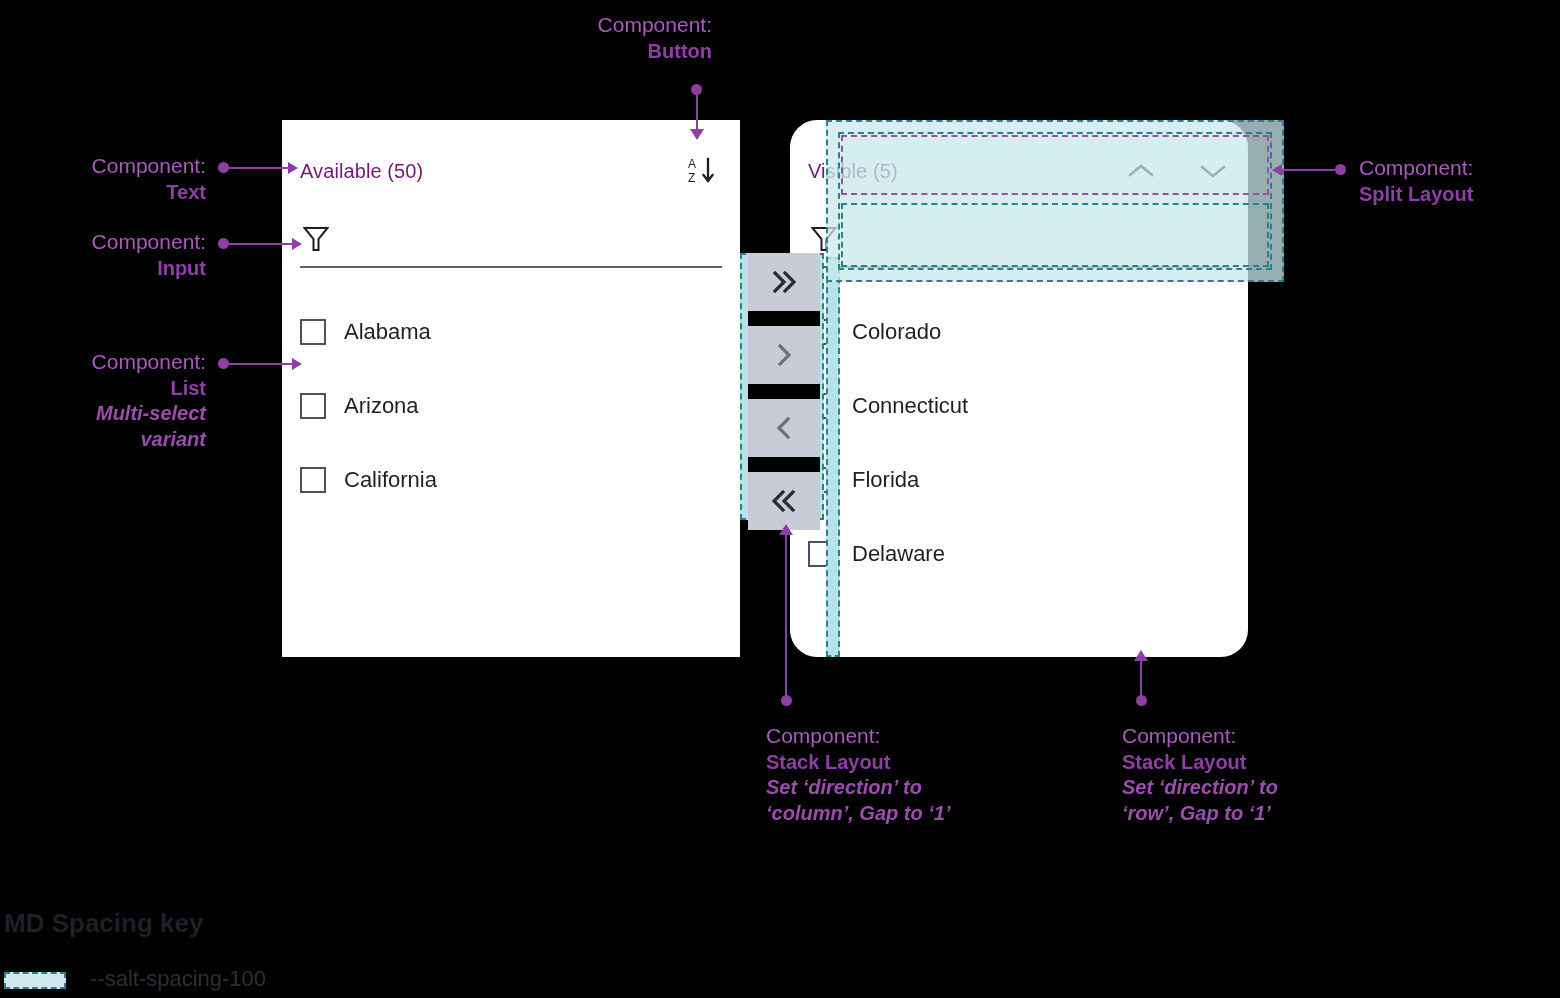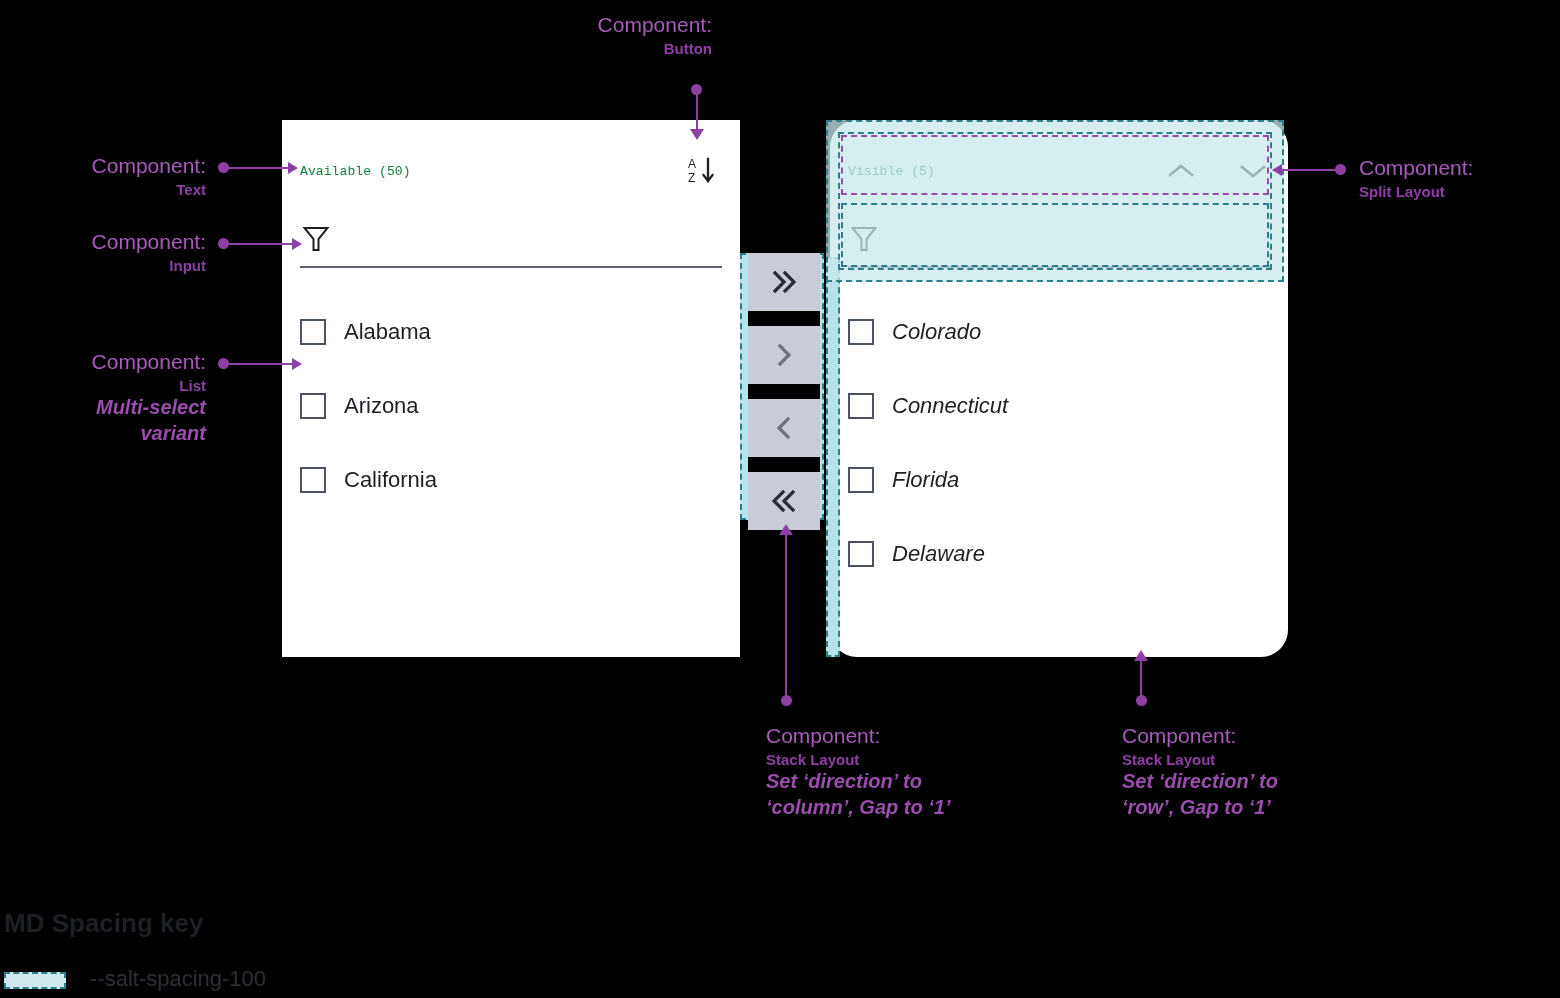--- a/index.html
+++ b/index.html
@@ -6,37 +6,37 @@
   body{
     width:1560px;height:998px;position:relative;overflow:hidden;
     font-family:"Liberation Sans","DejaVu Sans",sans-serif;
     -webkit-font-smoothing:antialiased;
   }
   .abs{position:absolute;}
 
   
   .anno{position:absolute;color:#9b4dad;line-height:1.28;white-space:nowrap;}
   .anno .lbl{font-size:21px;font-weight:400;color:#a85cba;}
-  .anno .nm{font-size:15px;font-weight:700;color:#8e3fa3;}
+  .anno .nm{font-size:20px;font-weight:700;color:#8e3fa3;}
   .anno .sub{font-size:20px;font-style:italic;font-weight:600;color:#9b4dad;}
   .anno.right-al{text-align:right;}
   .anno.left-al{text-align:left;}
 
   .dot{position:absolute;width:11px;height:11px;border-radius:50%;background:#8e3fa3;}
   .ln-h{position:absolute;height:2px;background:#8e3fa3;}
   .ln-v{position:absolute;width:2px;background:#8e3fa3;}
   .arw-r{position:absolute;width:0;height:0;border-top:6px solid transparent;border-bottom:6px solid transparent;border-left:10px solid #8e3fa3;}
   .arw-l{position:absolute;width:0;height:0;border-top:6px solid transparent;border-bottom:6px solid transparent;border-right:10px solid #8e3fa3;}
   .arw-d{position:absolute;width:0;height:0;border-left:7px solid transparent;border-right:7px solid transparent;border-top:11px solid #8e3fa3;}
   .arw-u{position:absolute;width:0;height:0;border-left:7px solid transparent;border-right:7px solid transparent;border-bottom:11px solid #8e3fa3;}
 
   
   .panel{position:absolute;background:#ffffff;}
   .panel-hdr{position:absolute;display:flex;align-items:center;}
-  .hdr-text{font-size:13px;color:#15803d;letter-spacing:.1px;font-family:Liberation Mono, monospace;}
+  .hdr-text{font-size:20px;color:#701a75;letter-spacing:.1px;}
   .icon-btn{display:flex;align-items:center;justify-content:center;cursor:pointer;background:transparent;border:0;padding:0;}
 
   .filter-row{position:absolute;}
   .filter-underline{position:absolute;height:2px;background:#5c6370;}
 
   .list{position:absolute;}
   .list-item{display:flex;align-items:center;height:74px;cursor:pointer;}
   .cbx{width:26px;height:26px;border:2px solid #4b5160;background:#fff;box-sizing:border-box;flex:0 0 auto;}
   .li-label{font-size:22px;color:#1d1f24;margin-left:18px;}
 
@@ -91,21 +91,21 @@
       <span class="cbx"></span>
       <span class="li-label">Arizona</span>
     </div>
     <div class="list-item">
       <span class="cbx"></span>
       <span class="li-label">California</span>
     </div>
   </div>
 </div>
 
-<div class="panel" style="left:830px;top:120px;width:458px;height:537px;border-radius:27px;">
+<div class="panel" style="left:790px;top:120px;width:458px;height:537px;border-radius:27px;">
 
   <div class="panel-hdr" style="left:18px;top:30px;width:422px;height:42px;justify-content:space-between;">
     <span class="hdr-text">Visible (5)</span>
     <span style="display:flex;align-items:center;gap:38px;">
       <span class="icon-btn" style="width:34px;height:34px;">
         <svg width="30" height="20" viewBox="0 0 30 20" aria-hidden="true">
           <path d="M4 14 L15 5 L26 14" fill="none" stroke="#15171c" stroke-width="2.6" stroke-linecap="square"></path>
         </svg>
       </span>
       <span class="icon-btn" style="width:34px;height:34px;">
@@ -118,21 +118,21 @@
 
   <div class="filter-row" style="left:18px;top:98px;width:422px;height:62px;">
     <span class="icon-btn abs" style="left:0px;top:4px;width:32px;height:34px;">
       <svg width="26" height="28" viewBox="0 0 26 28" aria-hidden="true">
         <path d="M1.5 3 L24.5 3 L15.5 14 L15.5 25 L10.5 25 L10.5 14 Z" fill="none" stroke="#1d1f24" stroke-width="2"></path>
       </svg>
     </span>
     <div class="filter-underline" style="left:0px;top:48px;width:422px;"></div>
   </div>
 
-  <div class="list" style="left:18px;top:175px;width:422px;font-style:italic;">
+  <div class="list" style="left:18px;top:175px;width:422px;">
     <div class="list-item">
       <span class="cbx"></span>
       <span class="li-label">Colorado</span>
     </div>
     <div class="list-item">
       <span class="cbx"></span>
       <span class="li-label">Connecticut</span>
     </div>
     <div class="list-item">
       <span class="cbx"></span>

